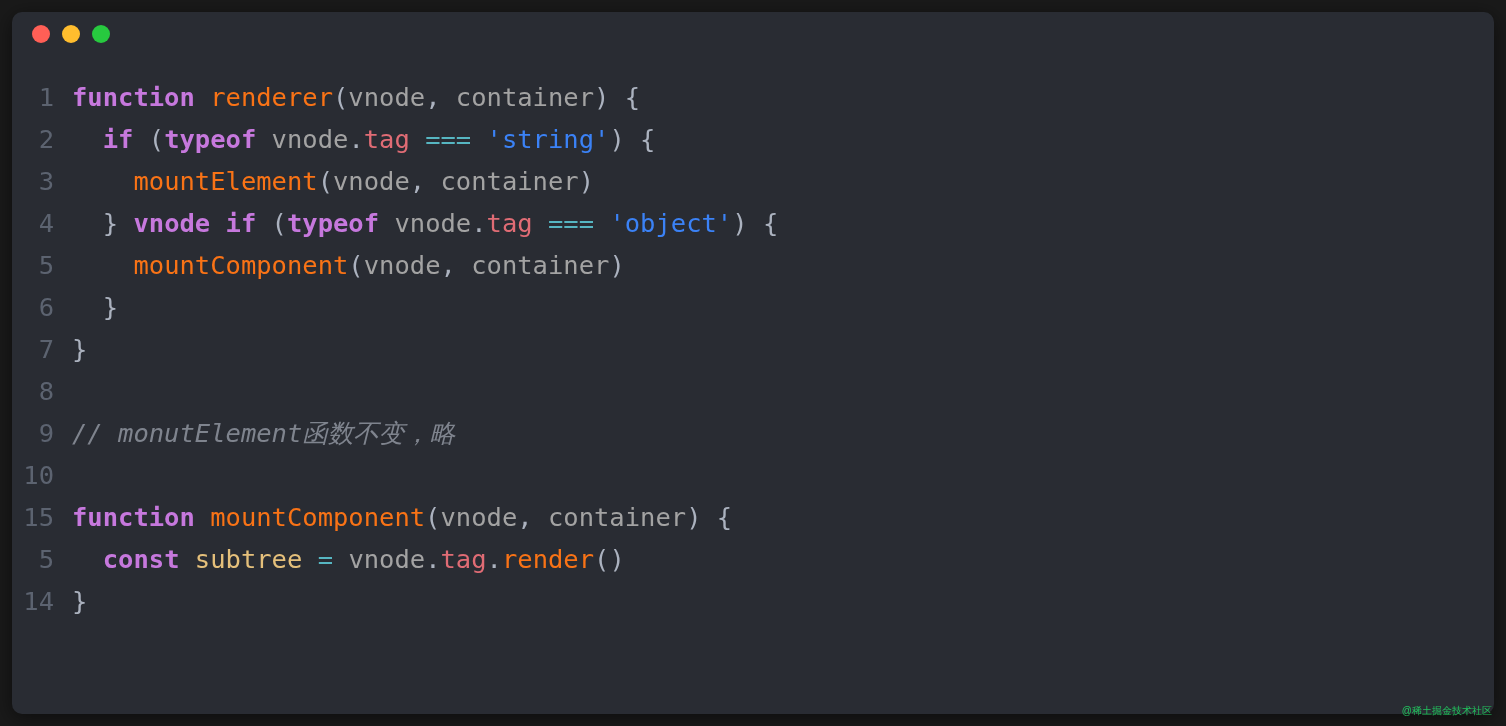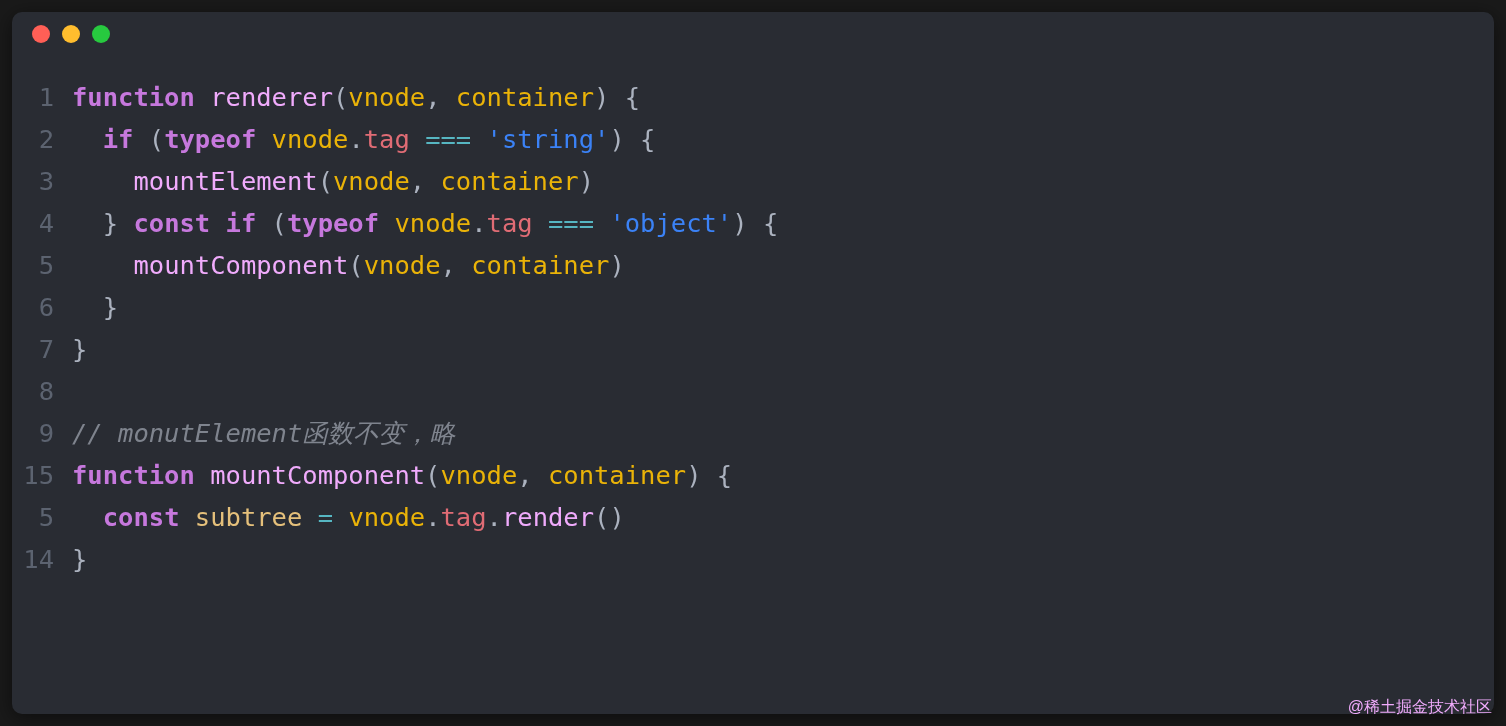--- a/index.html
+++ b/index.html
@@ -49,56 +49,57 @@
     text-align: right;
     color: #5c6370;
     padding-right: 18px;
     user-select: none;
     flex-shrink: 0;
   }
   .code {
     flex: 1;
   }
   .kw { color: #c678dd; font-weight: bold; }
-  .fn { color: #f0abfc; }
-  .param { color: #eab308; text-align: center; }
+  .fn { color: #f97316; }
+  .param { color: #a3a3a3; text-align: center; }
   .prop { color: #e06c75; }
   .op { color: #56b6c2; }
   .str { color: #3b82f6; }
   .punct { color: #abb2bf; }
   .comment { color: #7f848e; font-style: italic; margin-top: 36px; }
   .plain { color: #abb2bf; }
   .ident { color: #e5c07b; }
   .watermark {
     position: absolute;
     bottom: 8px;
     right: 14px;
-    color: #f0abfc;
-    font-size: 16px;
+    color: #22c55e;
+    font-size: 10px;
     font-family: -apple-system, sans-serif;
   }
 </style>
 </head>
 <body>
 
 <div class="window">
   <div class="titlebar">
     <div class="dot red"></div>
     <div class="dot yellow"></div>
     <div class="dot green"></div>
   </div>
   <div class="code-area" id="code-area">
       <div class="line"><span class="lineno">1</span><span class="code"><span class="kw">function </span><span class="fn">renderer</span><span class="punct">(</span><span class="param">vnode</span><span class="punct">, </span><span class="param">container</span><span class="punct">) {</span></span></div>
       <div class="line"><span class="lineno">2</span><span class="code"><span class="plain">  </span><span class="kw">if </span><span class="punct">(</span><span class="kw">typeof </span><span class="param">vnode</span><span class="punct">.</span><span class="prop">tag</span><span class="op"> === </span><span class="str">'string'</span><span class="punct">) {</span></span></div>
       <div class="line"><span class="lineno">3</span><span class="code"><span class="plain">    </span><span class="fn">mountElement</span><span class="punct">(</span><span class="param">vnode</span><span class="punct">, </span><span class="param">container</span><span class="punct">)</span></span></div>
-      <div class="line"><span class="lineno">4</span><span class="code"><span class="punct">  } </span><span class="kw">const if </span><span class="punct">(</span><span class="kw">typeof </span><span class="param">vnode</span><span class="punct">.</span><span class="prop">tag</span><span class="op"> === </span><span class="str">'object'</span><span class="punct">) {</span></span></div>
+      <div class="line"><span class="lineno">4</span><span class="code"><span class="punct">  } </span><span class="kw">vnode if </span><span class="punct">(</span><span class="kw">typeof </span><span class="param">vnode</span><span class="punct">.</span><span class="prop">tag</span><span class="op"> === </span><span class="str">'object'</span><span class="punct">) {</span></span></div>
       <div class="line"><span class="lineno">5</span><span class="code"><span class="plain">    </span><span class="fn">mountComponent</span><span class="punct">(</span><span class="param">vnode</span><span class="punct">, </span><span class="param">container</span><span class="punct">)</span></span></div>
       <div class="line"><span class="lineno">6</span><span class="code"><span class="punct">  }</span></span></div>
       <div class="line"><span class="lineno">7</span><span class="code"><span class="punct">}</span></span></div>
       <div class="line"><span class="lineno">8</span><span class="code">&nbsp;</span></div>
       <div class="line"><span class="lineno">9</span><span class="code"><span class="comment">// monutElement函数不变，略</span></span></div>
+      <div class="line"><span class="lineno">10</span><span class="code">&nbsp;</span></div>
       <div class="line"><span class="lineno">15</span><span class="code"><span class="kw">function </span><span class="fn">mountComponent</span><span class="punct">(</span><span class="param">vnode</span><span class="punct">, </span><span class="param">container</span><span class="punct">) {</span></span></div>
       <div class="line"><span class="lineno">5</span><span class="code"><span class="plain">  </span><span class="kw">const </span><span class="ident">subtree</span><span class="op"> = </span><span class="param">vnode</span><span class="punct">.</span><span class="prop">tag</span><span class="punct">.</span><span class="fn">render</span><span class="punct">()</span></span></div>
       <div class="line"><span class="lineno">14</span><span class="code"><span class="punct">}</span></span></div>
     </div>
 </div>
 
 <div class="watermark">@稀土掘金技术社区</div>
 
 </body></html>

